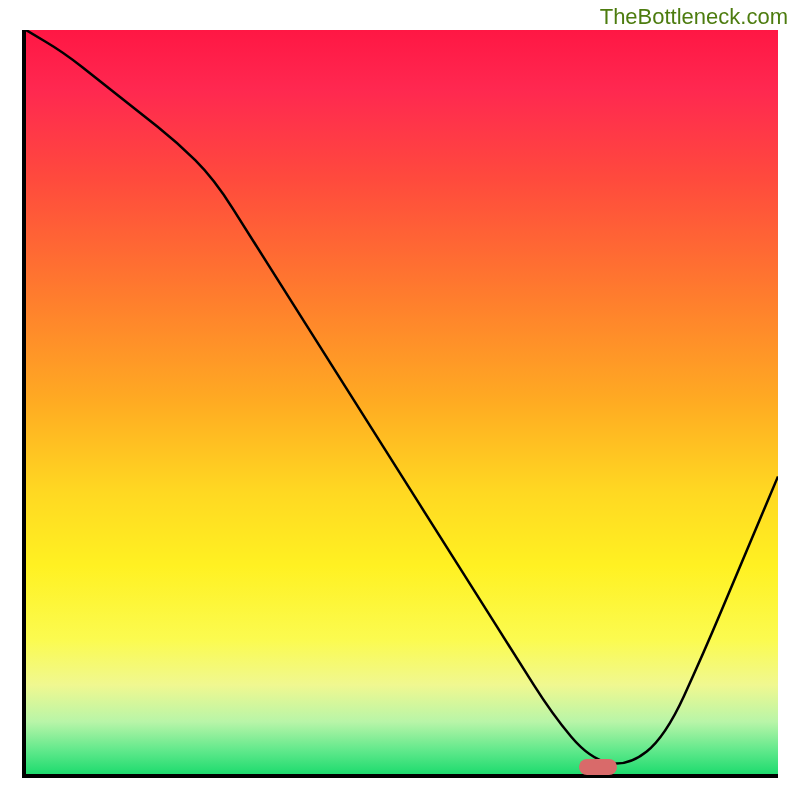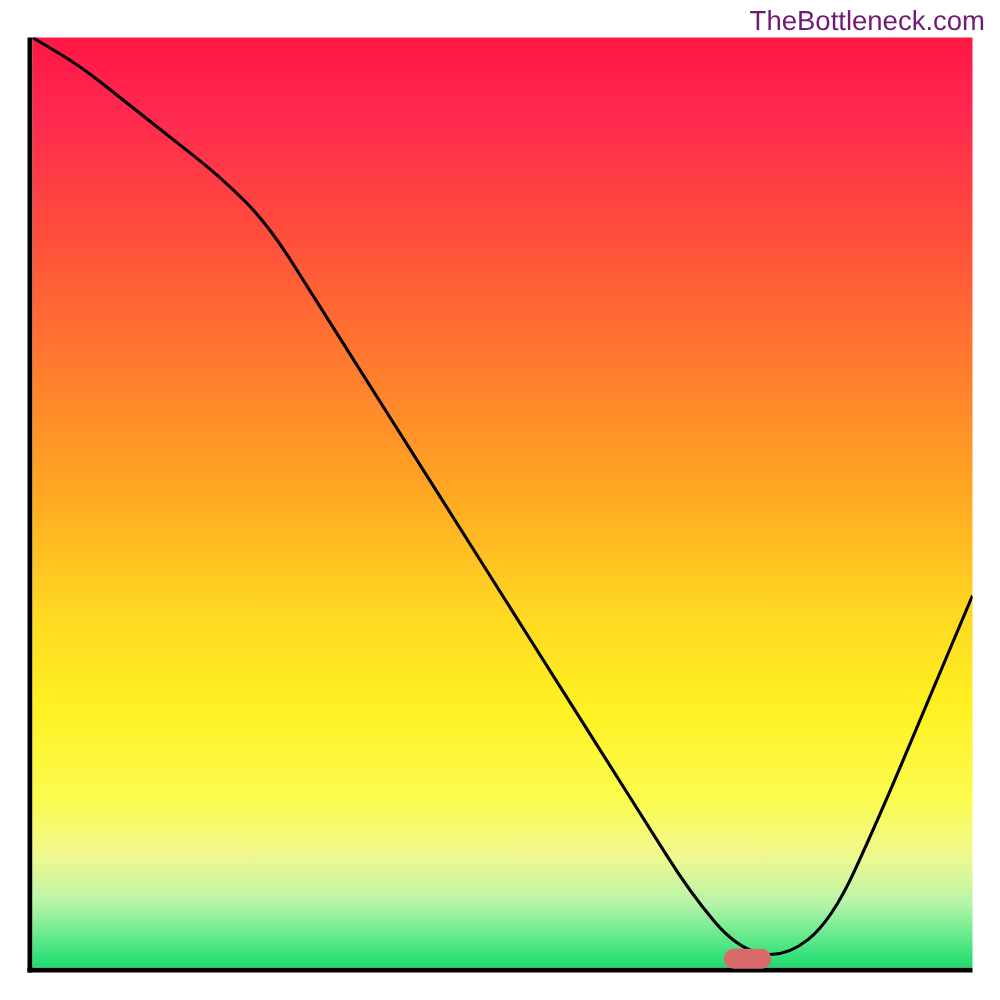--- a/index.html
+++ b/index.html
@@ -14,21 +14,21 @@
   .container {
     position: relative;
     width: 800px;
     height: 800px;
   }
   .watermark {
     position: absolute;
     top: 4px;
     right: 12px;
     font-size: 22px;
-    color: #701a75;
+    color: #4d7c0f;
     font-weight: 500;
     z-index: 10;
   }
   .plot-area {
     position: absolute;
     left: 22px;
     top: 30px;
     width: 756px;
     height: 748px;
     border-left: 4px solid #000000;

